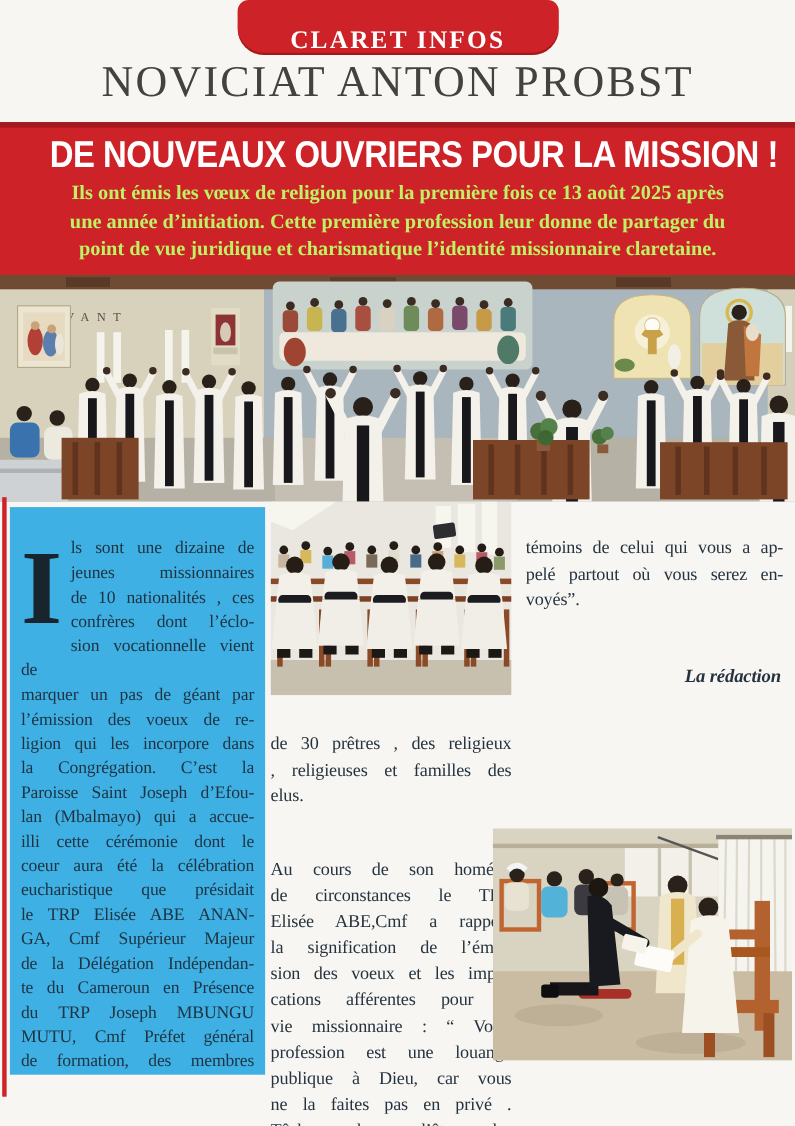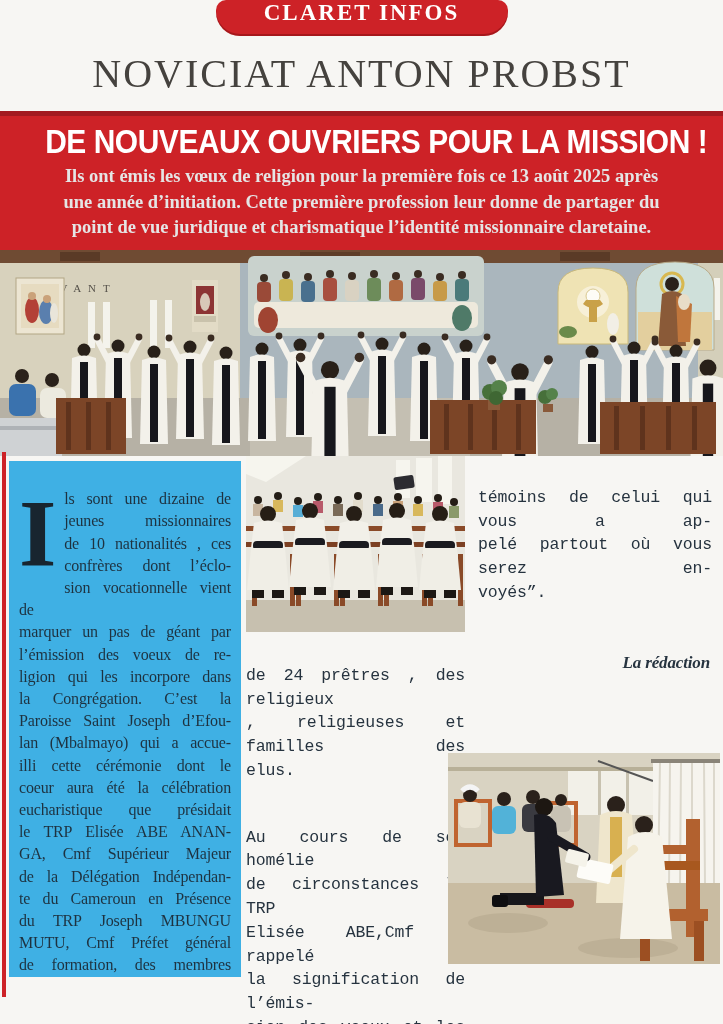--- a/index.html
+++ b/index.html
@@ -5,54 +5,54 @@
   :root{
     --accent-red:#cd2227; --accent-red-dark:#a31a20; --panel-blue:#3fb0e4;
     --ink:#26333f; --title-ink:#45423e;
   }
   *{box-sizing:border-box; margin:0; padding:0;}
   body{background:#e8e8e8; font-family:"Liberation Serif", serif;}
   .page{position:relative; width:723px; height:1024px; background:#f7f6f3; overflow:hidden; margin:0 auto;}
 
   
   .badge{position:absolute; top:0; left:50%; transform:translateX(-50%);
-    width:292px; height:36px; background:var(--accent-red);
-    border-radius:10px 10px 24px 24px; display:flex; align-items:flex-start; justify-content:center;
+    width:292px; height:50px; background:var(--accent-red);
+    border-radius:10px 10px 24px 24px; display:flex; align-items:flex-end; justify-content:center;
     box-shadow:inset 0 -2px 0 rgba(120,10,14,.45);}
   .badge span{color:#fff; font-weight:700; font-size:23px; letter-spacing:2px; font-family:"Liberation Serif", serif;}
   .page-title{position:absolute; top:50px; left:0; width:100%; text-align:center;
     font-size:40px; letter-spacing:2px; color:var(--title-ink); white-space:nowrap;
     font-family:"Liberation Serif", serif; font-weight:400;}
 
   
   .banner{position:absolute; top:111px; left:0; width:723px; height:174px;
     background:var(--accent-red); border-top:5px solid var(--accent-red-dark); text-align:center;}
   .banner-headline{margin-top:6px; white-space:nowrap;}
   .banner-headline span{display:inline-block; transform:scaleX(.88); transform-origin:50% 50%;
     font-family:"Liberation Sans", sans-serif; font-weight:800; font-size:34px; color:#fff; letter-spacing:-.5px;}
-  .banner-sub{margin-top:3px; color:#e5e5e5; font-weight:700; font-size:18.5px; line-height:25.5px;
+  .banner-sub{margin-top:3px; color:#bef264; font-weight:700; font-size:18.5px; line-height:25.5px;
     white-space:pre-line; font-family:"Liberation Serif", serif;}
 
   
   .photo{position:absolute; display:block;}
   #photo-main{top:250px; left:0;}
   #photo-mid{top:456px; left:246px;}
   #photo-bottom{top:753px; left:448px;}
 
   
   .redline{position:absolute; left:2px; top:452px; width:4px; height:545px; background:var(--accent-red);}
   .col{position:absolute; color:var(--ink); text-align:justify; text-align-last:justify;
     white-space:pre-line; letter-spacing:-.15px; overflow:hidden;}
   .col1{left:9px; top:461px; width:232px; height:516px; background:var(--panel-blue);
     padding:5px 10px 0 10px; font-size:16px; line-height:22.2px; color:#1e3240;}
   .dropcap{float:left; font-size:96px; line-height:86px; font-weight:700; color:#18252f;
     margin:3px 8px 0 0; white-space:normal;}
   .col2{left:246px; top:640px; width:219px; font-size:16.5px; line-height:23.8px;}
   .col3{left:478px; top:462px; width:234px; font-size:16.5px; line-height:23.8px;}
-  .para{margin-bottom:19px;font-family:Liberation Mono, monospace;}
+  .para{margin-bottom:19px;}
   .byline{text-align:right; text-align-last:right; font-weight:700; font-style:italic; font-size:17px;
     margin-top:3px; padding-right:2px; white-space:normal;}
 </style>
 </head>
 <body>
 
 <div class="page">
 
   <div class="badge">
     <span>CLARET INFOS</span>
@@ -319,21 +319,21 @@
     <g>
       <use href="#sn" transform="translate(22,58)"></use>
       <use href="#sn" transform="translate(64,55)"></use>
       <use href="#sn" transform="translate(108,58)"></use>
       <use href="#sn" transform="translate(151,55)"></use>
       <use href="#sn" transform="translate(194,58)"></use>
     </g>
   </svg>
 
   <div class="col col2">
-    <div class="para">de 24 prêtres , des religieux
+    <div class="para">de 30 prêtres , des religieux
 , religieuses et familles des
 elus.</div>
     <div class="para">Au cours de son homélie
 de circonstances le TRP
 Elisée ABE,Cmf a rappelé
 la signification de l’émis-
 sion des voeux et les impli-
 cations afférentes pour la
 vie missionnaire : “ Votre
 profession est une louange

